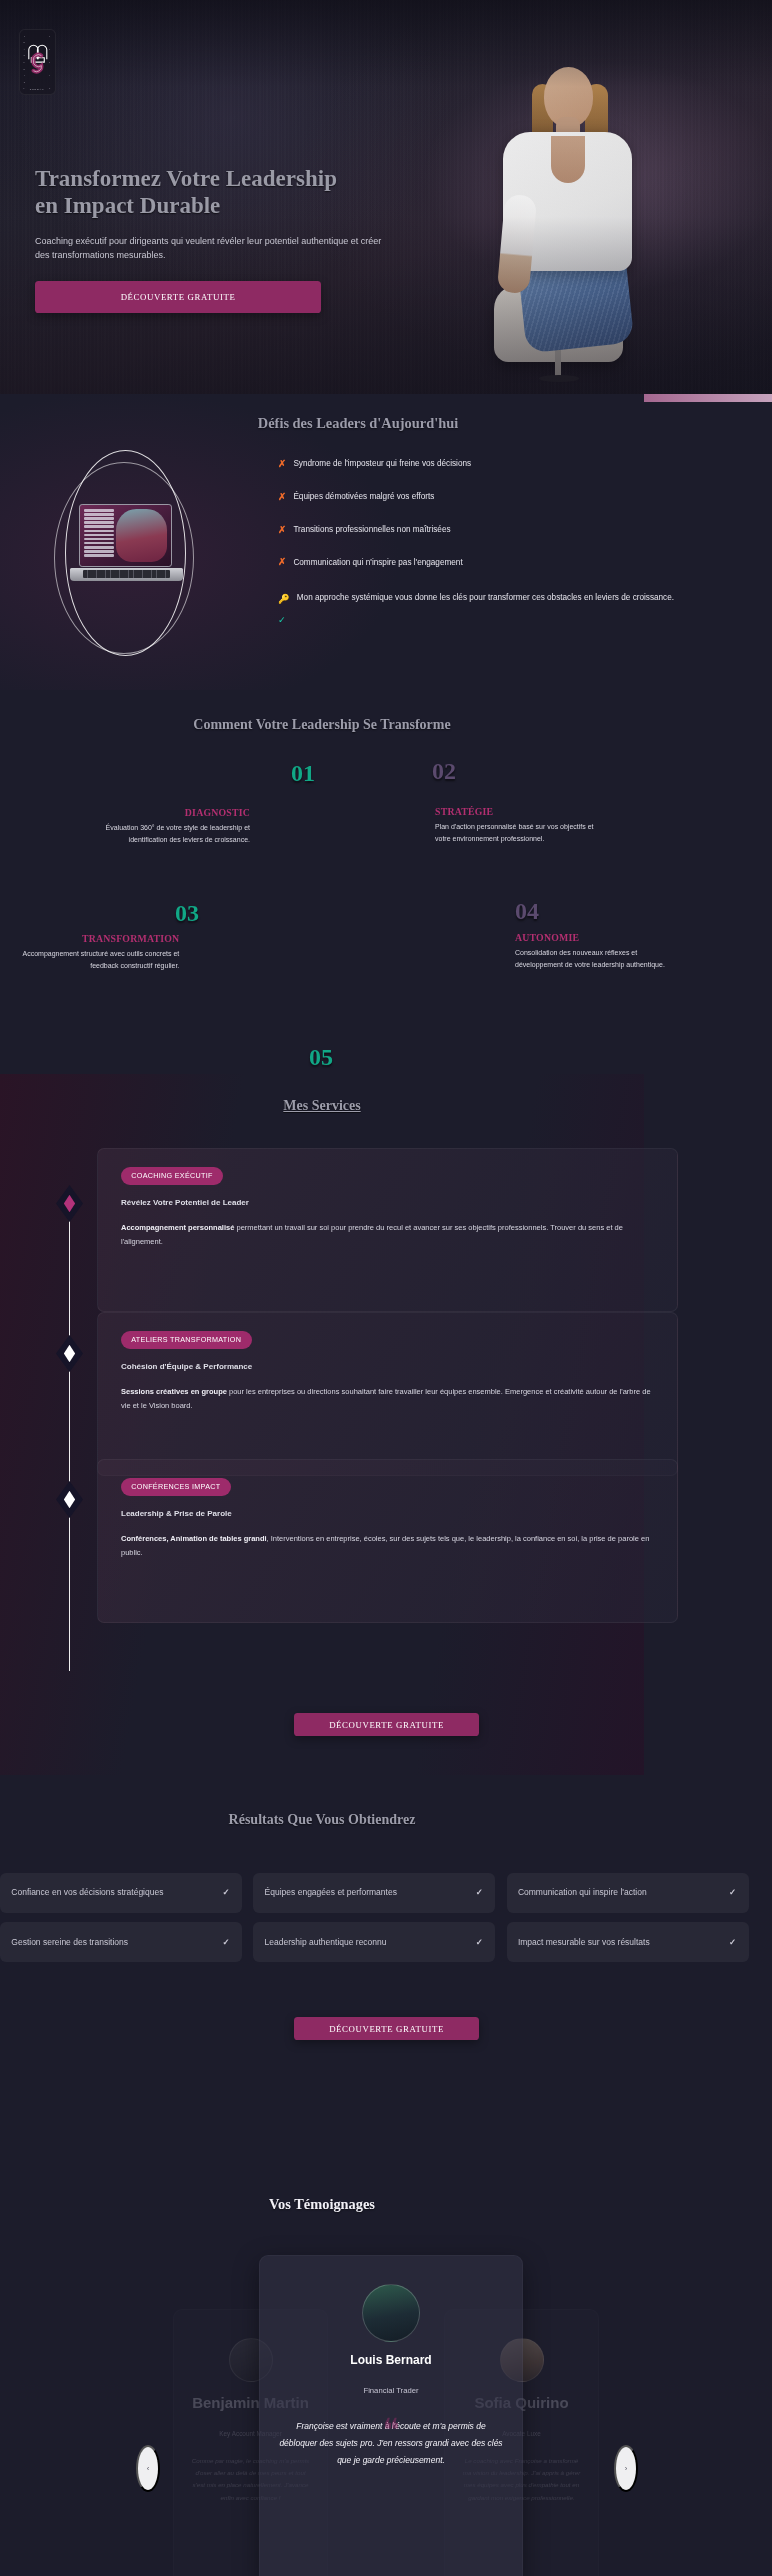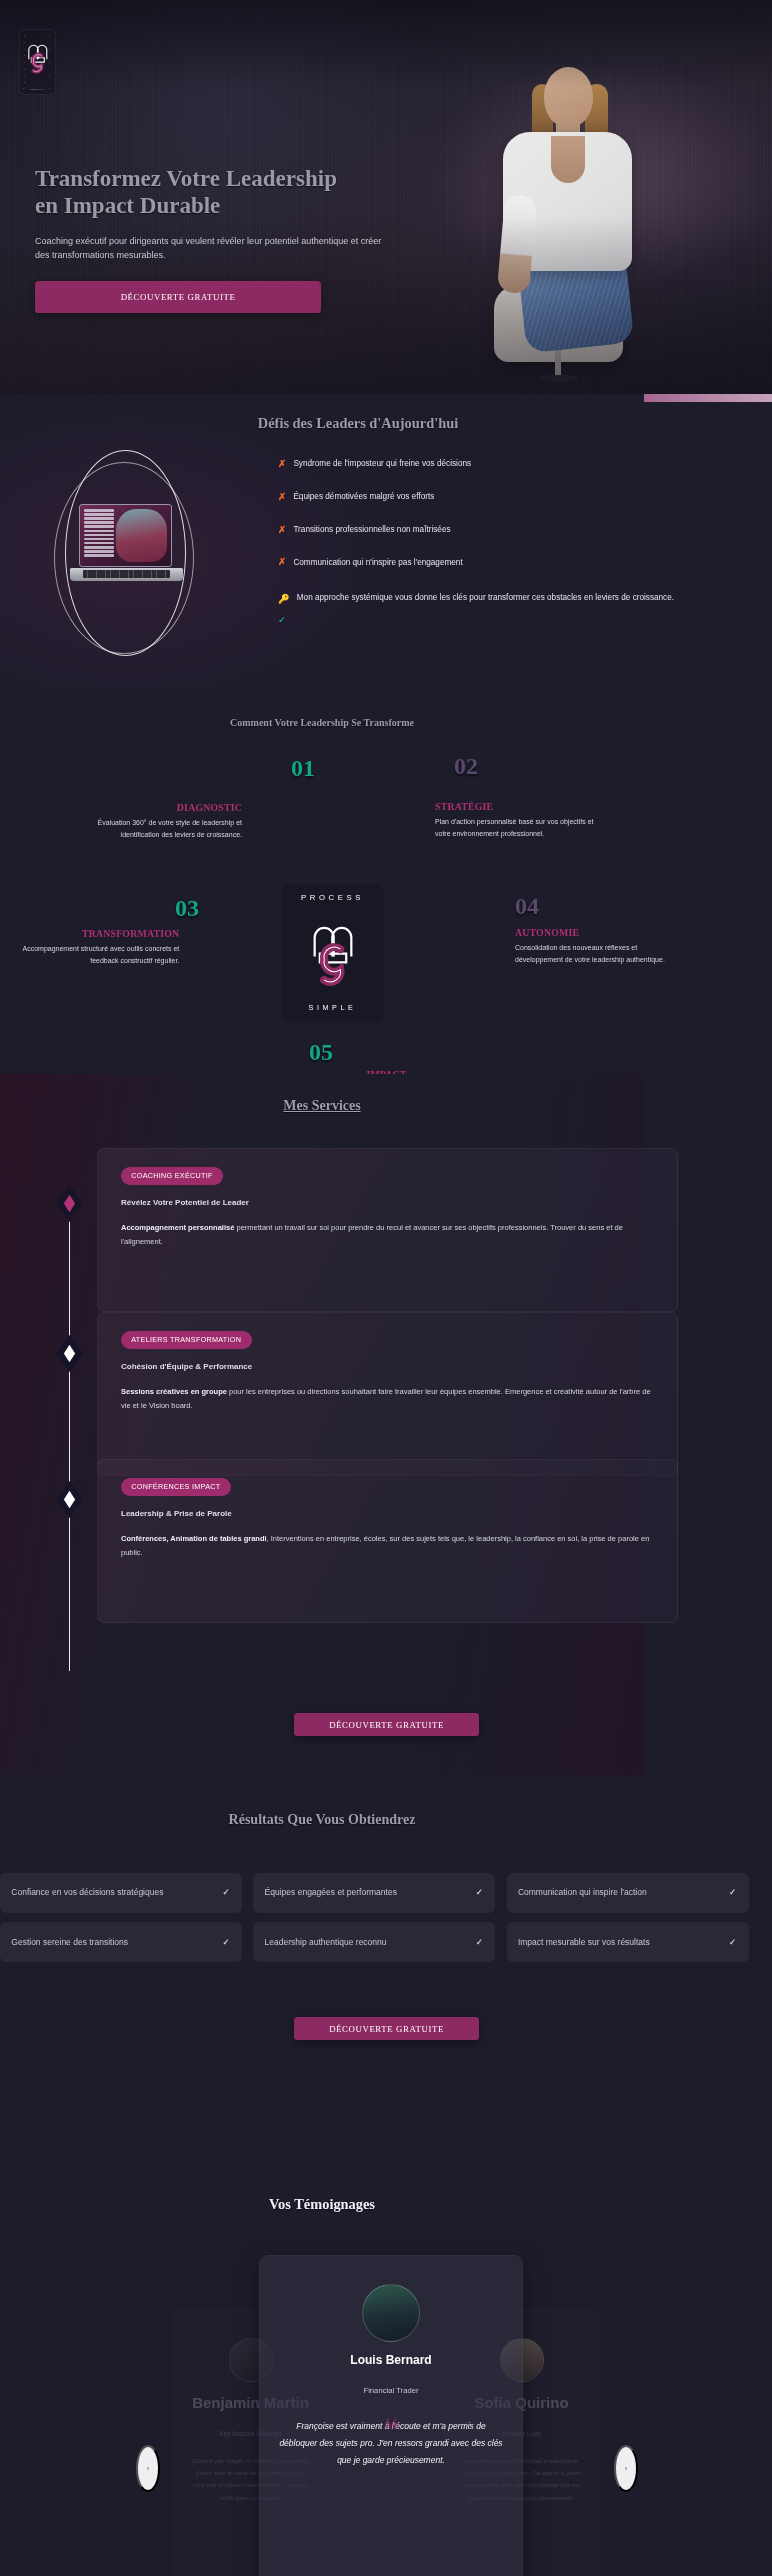--- a/index.html
+++ b/index.html
@@ -98,31 +98,31 @@
   .lap-keys{position:absolute;left:13.4px;top:66px;width:87px;height:7.7px;border-radius:1px;
     background:repeating-linear-gradient(90deg,#2a2a32 0 4.1px,#55555f 4.1px 4.6px);}
   .defis-list{position:absolute;left:278px;top:65px;width:443px;}
   .defis-item{display:flex;align-items:center;gap:7.2px;margin-bottom:23px;font-size:8.2px;color:#e7e6ee;}
   .x-icon{color:#ee6a2a;font-size:9.8px;font-weight:700;line-height:1;}
   .key-row{display:flex;align-items:flex-start;gap:7.2px;margin-top:5.2px;font-size:8.2px;line-height:1.95;color:#e7e6ee;}
   .key-icons{display:flex;flex-direction:column;gap:3.1px;color:#18c9a6;font-size:9.3px;}
 
   
   .process{height:384px;padding-top:27px;}
-  .process .sec-title{font-size:10px;}
+  .process .sec-title{font-size:14px;}
   .p-grid{position:relative;margin-top:24px;height:309px;}
   .p-num{position:absolute;font-family:"Liberation Serif",serif;font-weight:700;font-size:24px;
     text-shadow:0 1.5px 2.1px rgba(0,0,0,.55);}
   .p-card{position:absolute;width:170px;}
   .p-label{font-family:"Liberation Serif",serif;font-weight:700;font-size:9.8px;color:#b32f70;
     letter-spacing:0.2px;margin-bottom:4.1px;}
   .p-desc{font-size:7px;line-height:1.7;color:#d9d8e2;}
   .teal{color:#11a786;} .violet{color:#5b4a6e;}
-  .p01{left:291px;top:3.1px;} .p02{left:454px;top:1px;}
-  .c01{left:72px;top:50px;text-align:right;} .c02{left:435px;top:49px;}
+  .p01{left:291px;top:3.1px;} .p02{left:432px;top:1px;}
+  .c01{left:80px;top:50px;text-align:right;} .c02{left:435px;top:49px;}
   .p03{left:175px;top:143px;} .p04{left:515px;top:141px;}
   .c03{left:9.3px;top:176px;text-align:right;} .c04{left:515px;top:175px;}
   .p05{left:309px;top:287px;} .c05{left:281px;top:317px;width:211px;text-align:center;}
   .logo-big{position:absolute;left:281px;top:132px;width:103px;height:139px;border-radius:9.3px;
     background:rgba(24,23,36,.9);}
   .logo-big .t{position:absolute;top:9.3px;left:0;right:0;text-align:center;font-size:7.7px;
     letter-spacing:3.6px;color:#fff;font-weight:400;}
   .logo-big .b{position:absolute;bottom:11.3px;left:0;right:0;text-align:center;font-size:7.2px;
     letter-spacing:3.6px;color:#fff;}
   .logo-big svg{position:absolute;left:18.5px;top:27px;}
@@ -328,31 +328,20 @@
     <div class="p-num violet p04">04</div>
     <div class="p-card c03">
       <div class="p-label">TRANSFORMATION</div>
       <div class="p-desc">Accompagnement structuré avec outils concrets et feedback constructif régulier.</div>
     </div>
     <div class="p-card c04">
       <div class="p-label">AUTONOMIE</div>
       <div class="p-desc">Consolidation des nouveaux réflexes et développement de votre leadership authentique.</div>
     </div>
 
-    <div class="logo-big">
-      <div class="t">PROCESS</div>
-      <svg width="66" height="88" viewBox="0 0 60 120">
-        <path d="M5 62 V36 a13 13 0 0 1 26 0 V62" fill="none" stroke="#fff" stroke-width="3"></path>
-        <path d="M29 62 V36 a13 13 0 0 1 26 0 V62" fill="none" stroke="#fff" stroke-width="3"></path>
-        <path d="M12 58 h36 v12 h-36 z" fill="none" stroke="#fff" stroke-width="3"></path>
-        <path d="M40 52 a14 14 0 0 0 -22 14 a14 14 0 0 0 22 14 a14 14 0 0 1 -22 14" fill="none" stroke="#8e2a63" stroke-width="11" stroke-linecap="round"></path>
-        <path d="M40 52 a14 14 0 0 0 -22 14 a14 14 0 0 0 22 14 a14 14 0 0 1 -22 14" fill="none" stroke="#fff" stroke-width="1.4"></path>
-      </svg>
-      <div class="b">SIMPLE</div>
-    </div>
 
     <div class="p-num teal p05">05</div>
     <div class="p-card c05">
       <div class="p-label">IMPACT</div>
       <div class="p-desc">Mesure des résultats et ancrage des transformations pour un leadership durable.</div>
     </div>
 
     <button class="btn-primary process-cta">DÉCOUVERTE GRATUITE</button>
   </div>
 </section>

